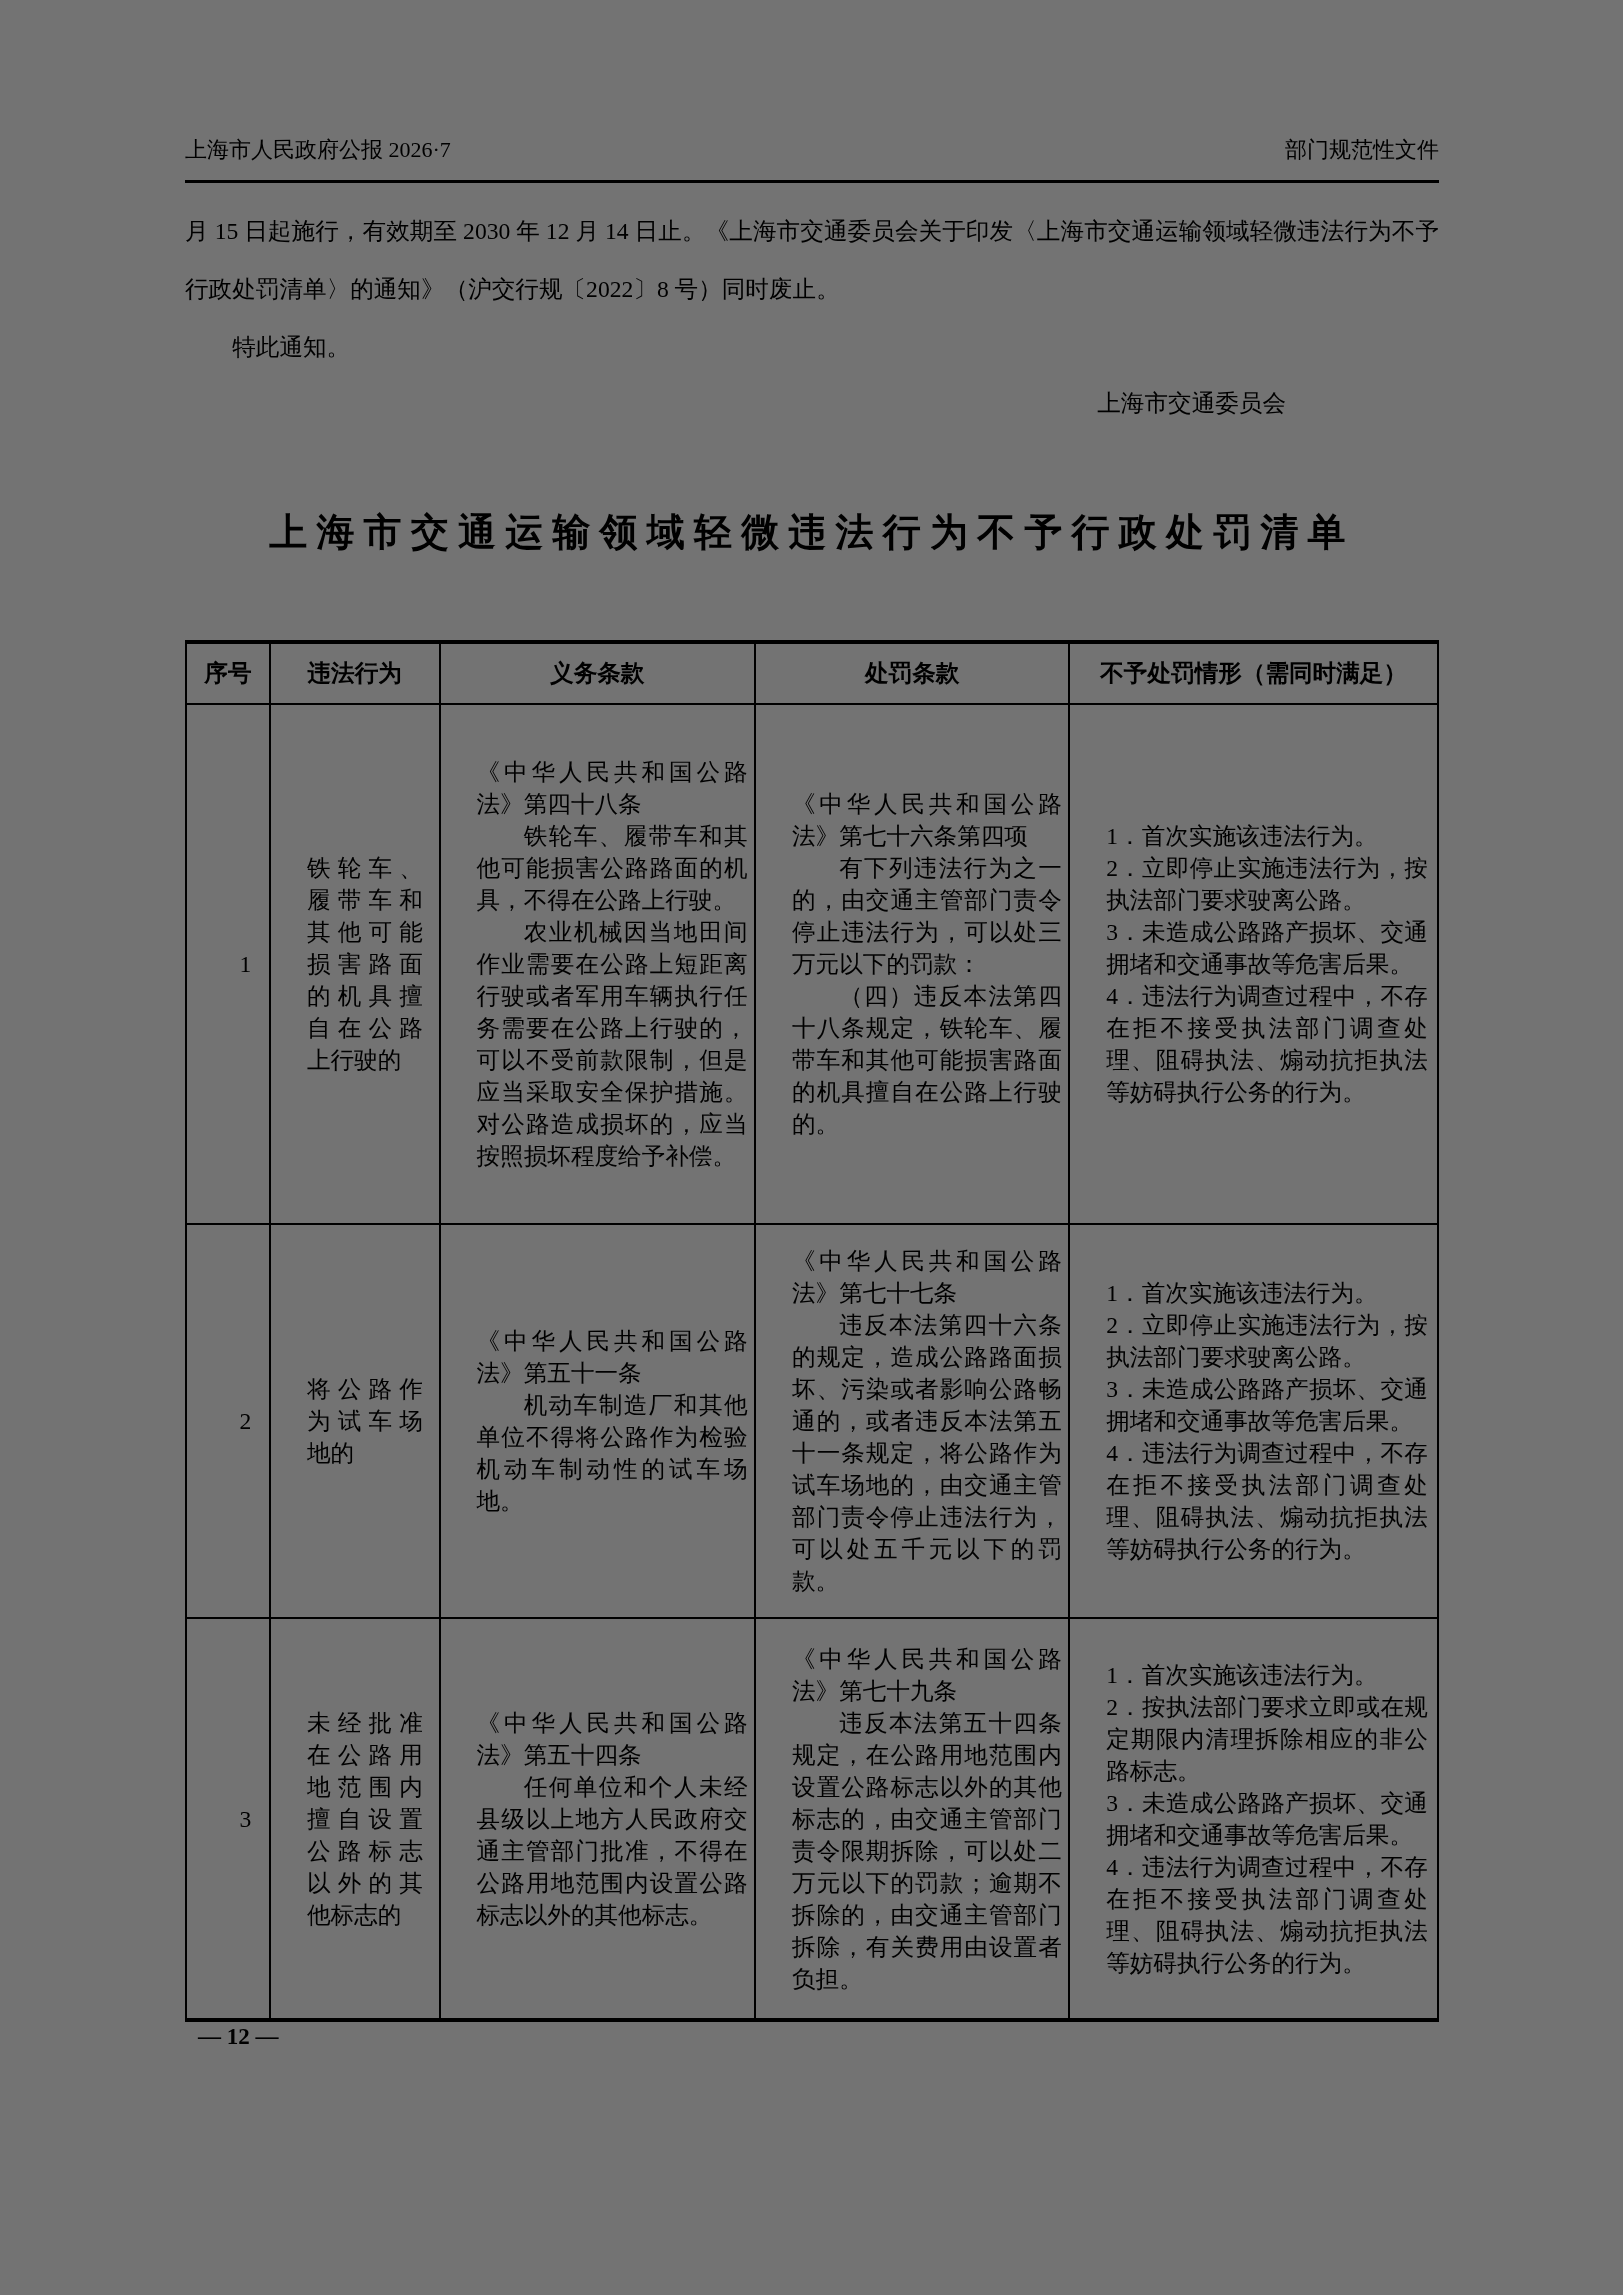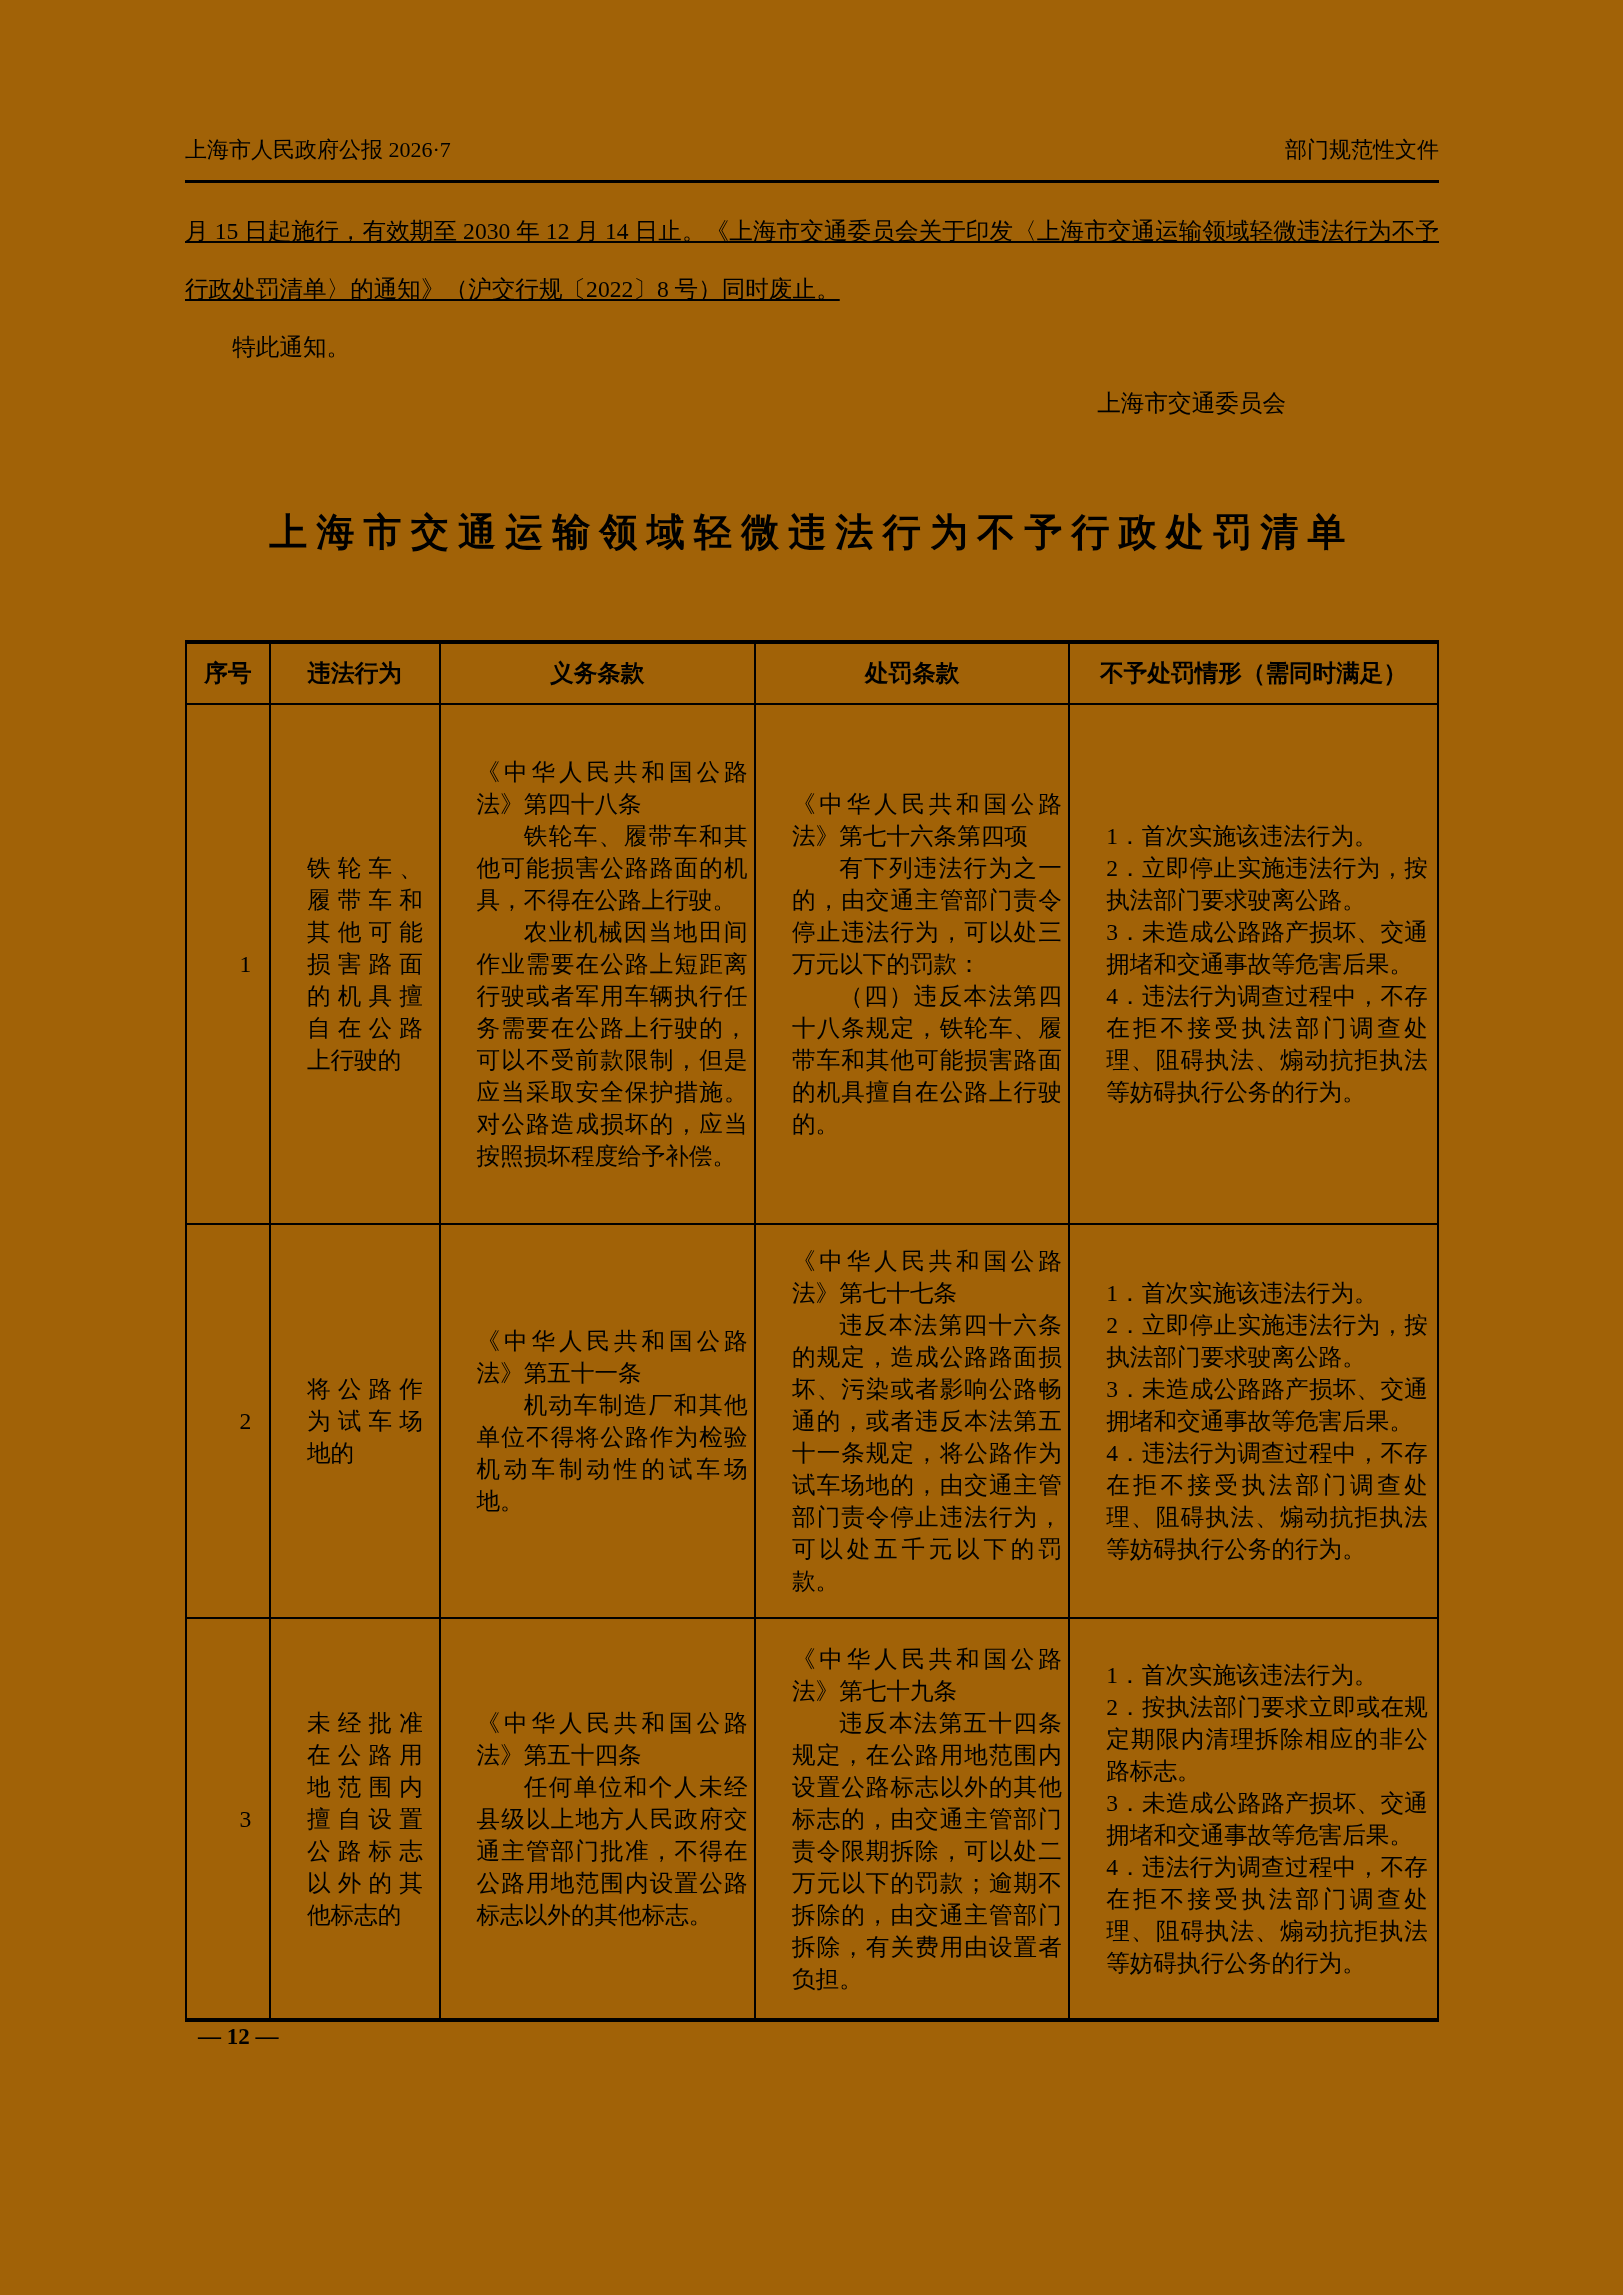--- a/index.html
+++ b/index.html
@@ -1,37 +1,37 @@
 <!DOCTYPE html>
 <html style="font-size:10.5px"><head>
 <meta charset="utf-8">
 <style>
   html,body{margin:0;padding:0;background:#e8e8e8;}
   .page{
     position:relative;
     width:1623px;height:2295px;
     margin:0 auto;
-    background:#a16207;
+    background:#737373;
     color:#000;
     box-sizing:border-box;
     padding:135px 184px 0 185px;
     overflow:hidden;
     font-family:"Liberation Serif","DejaVu Serif",serif;
   }
   
   .running-head{
     display:flex;justify-content:space-between;align-items:baseline;
     font-size:22px;line-height:29px;
     border-bottom:3.3px solid #000;
     padding-bottom:15.7px;
   }
   
   .notice{margin-top:19.6px;font-size:23.6px;line-height:58px;}
   .notice p{margin:0;}
-  .notice .p-cont{text-align:justify;text-justify:inter-character;text-decoration:underline;}
+  .notice .p-cont{text-align:justify;text-justify:inter-character;}
   .notice .p-indent{text-indent:2em;}
   .sig-block{font-size:23.6px;line-height:55px;}
   .sig-block p{margin:0;text-align:right;}
   .sig-line{padding-right:153px;}
   .date-line{padding-right:69px;}
   
   .doc-title{
     margin-top:75px;
     font-family:"Liberation Sans","DejaVu Sans",sans-serif;
     font-weight:bold;

